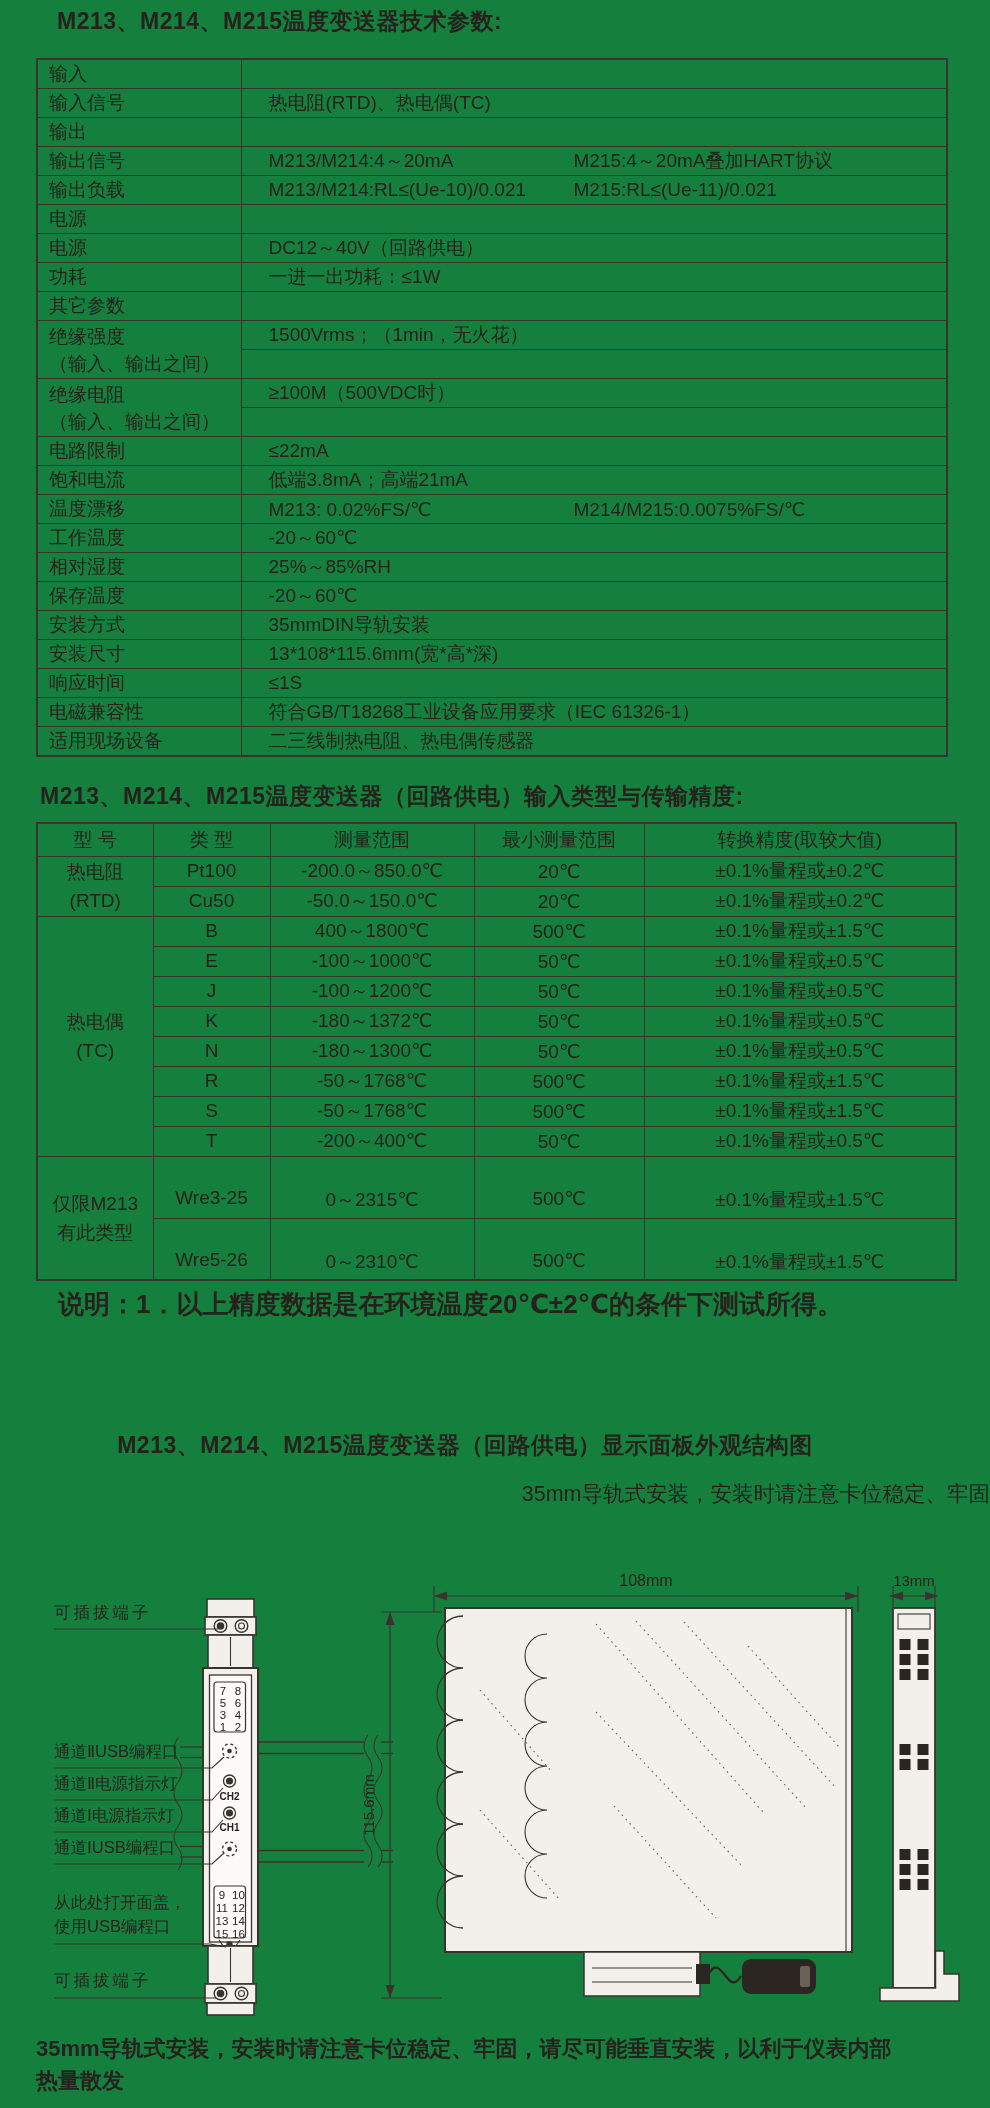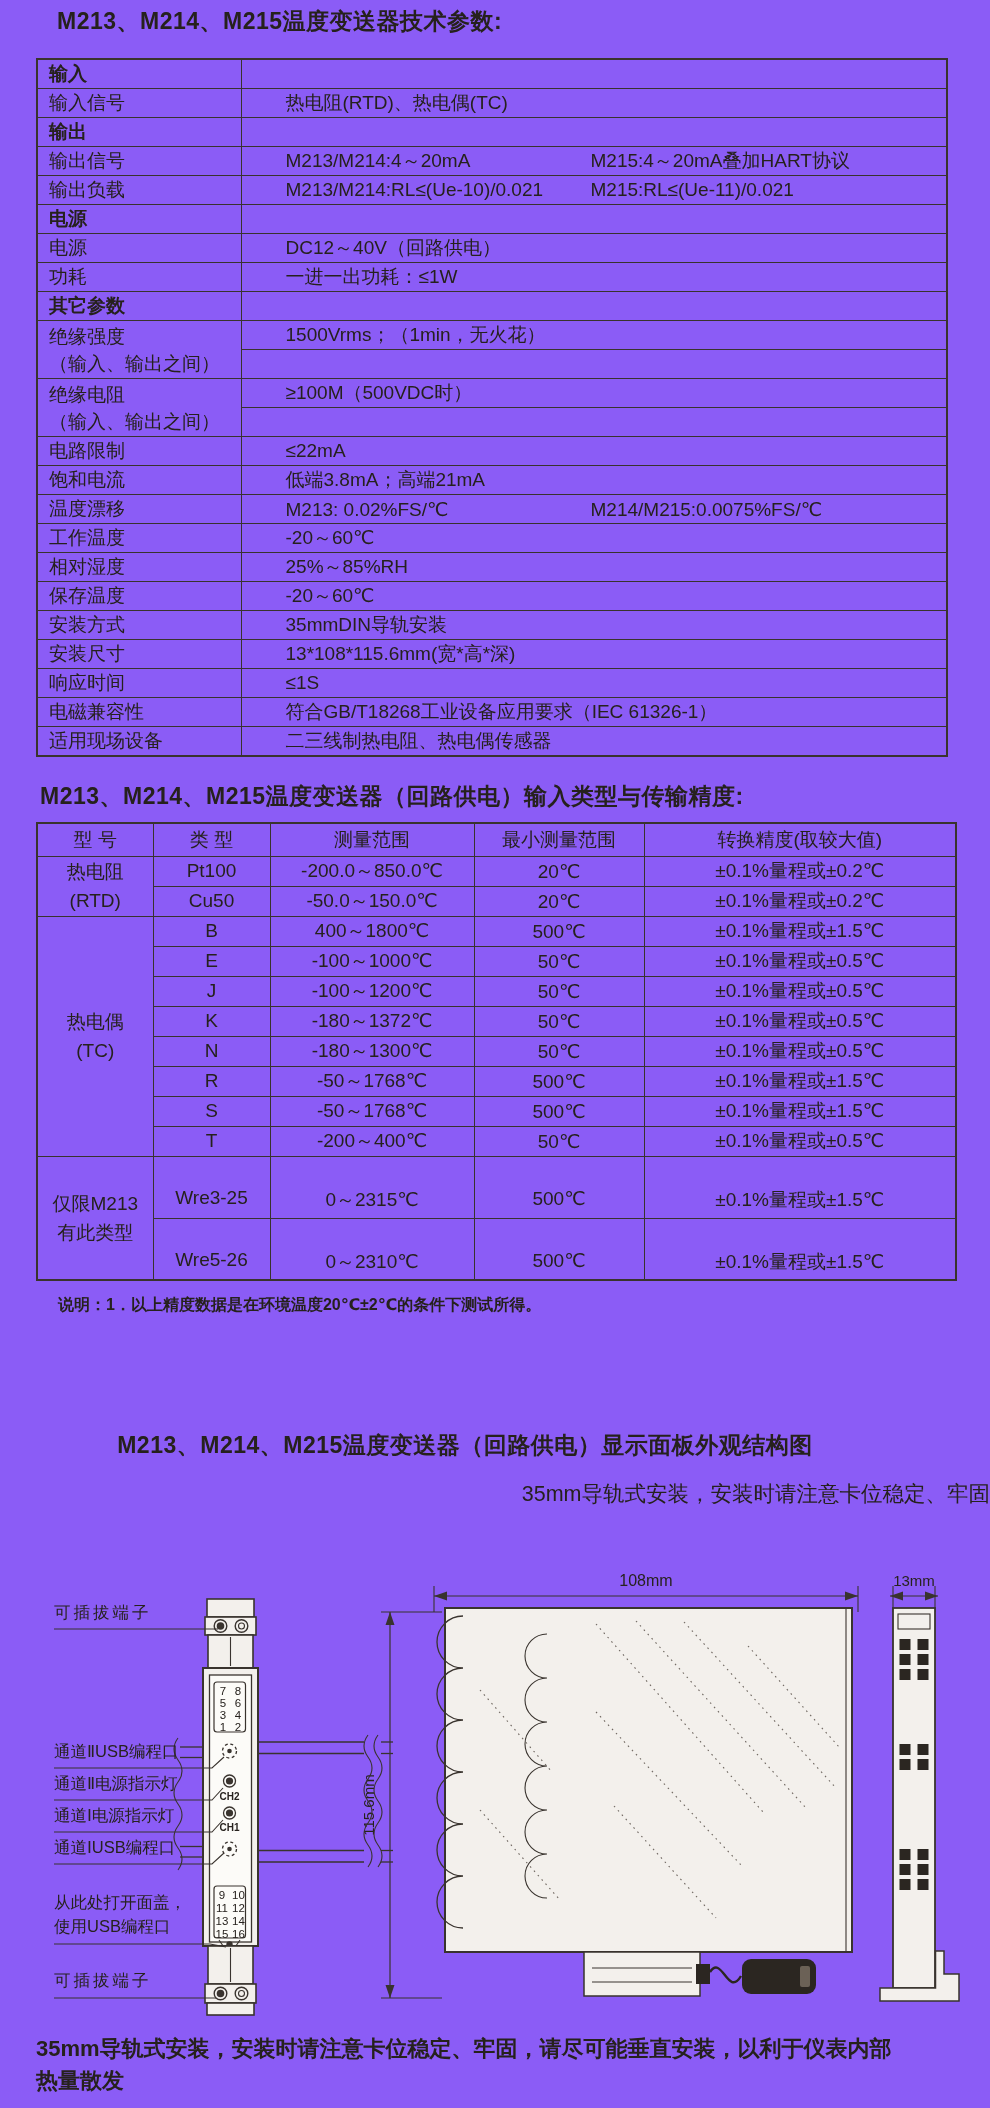--- a/index.html
+++ b/index.html
@@ -1,45 +1,45 @@
 <!DOCTYPE html>
 <html><head>
 <meta charset="utf-8">
 <style>
   html,body{margin:0;padding:0;background:#e8e5e2}
-  #page{position:relative;width:990px;height:2108px;background:#8b5cf6;
+  #page{position:relative;width:990px;height:2108px;background:#15803d;
         font-family:"Liberation Sans","DejaVu Sans",sans-serif;color:#26211d;overflow:hidden}
   .title{position:absolute;font-weight:bold;font-size:23px;white-space:nowrap;letter-spacing:.5px}
   #title1{left:57px;top:6px}
   #title2{left:40px;top:781px}
   #title3{left:0;right:60px;top:1430px;text-align:center}
   .subline{position:absolute;left:0;right:0;text-align:right;font-size:21.5px;white-space:nowrap}
   #sub1{top:1479px}
   #sub2{top:1522px}
 
   table{border-collapse:collapse;table-layout:fixed;position:absolute}
   #spec{left:36px;top:58px;width:912px;border:2.5px solid #39332e}
   #spec td{border:1.5px solid #39332e;height:28px;font-size:19px;padding:0;
            vertical-align:middle;white-space:pre;overflow:hidden}
   #spec td.lbl{padding-left:11px;width:204px}
-  #spec td.val{padding-left:44px}
-  #spec tr.sec td{font-weight:bold}
+  #spec td.val{padding-left:27px}
+  #spec tr.sec td{font-weight:normal}
   #spec td.dbl div{line-height:27px}
   .vsplit{display:inline-block;min-width:305px}
 
   #acc{left:36px;top:822px;width:921px;border:2.5px solid #39332e}
   #acc th,#acc td{border:1.5px solid #39332e;font-size:19px;text-align:center;
                   font-weight:normal;padding:0;vertical-align:middle}
   #acc tr.hd{height:33px}
   #acc tr.r{height:30px}
   #acc tr.tall{height:62px}
   #acc td.topalign{vertical-align:top;padding-top:30px}
   #acc td.model div{line-height:29px}
 
-  .notes{position:absolute;left:58px;top:1288px;font-size:16px;font-weight:bold;line-height:33.5px}
+  .notes{position:absolute;left:58px;top:1288px;font-size:26px;font-weight:bold;line-height:33.5px}
   .notes .nrow{white-space:nowrap}
   .notes .ind{margin-left:66px}
 
   #footer{position:absolute;left:36px;top:2033px;font-size:22px;font-weight:bold;line-height:32px}
   #footer div{white-space:nowrap}
 
   #diagram{position:absolute;left:0;top:1555px}
   #diagram text{font-family:"Liberation Sans","DejaVu Sans",sans-serif;fill:#27221e}
 </style>
 </head>

